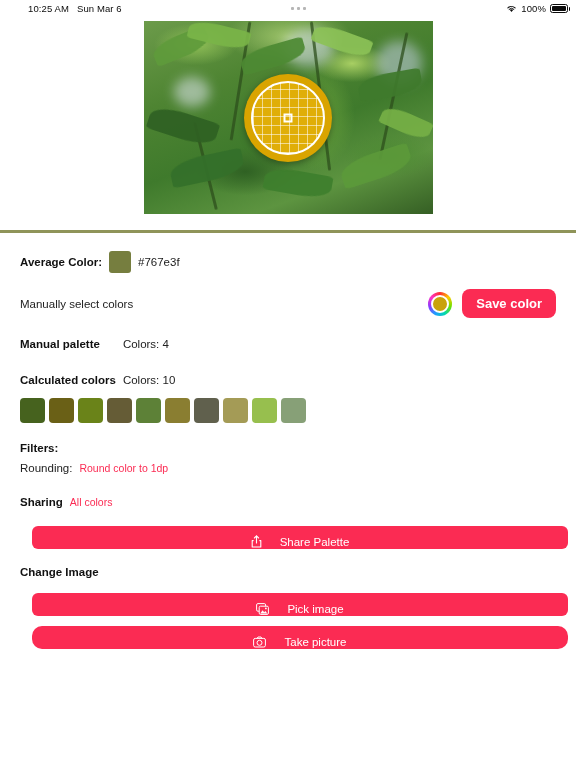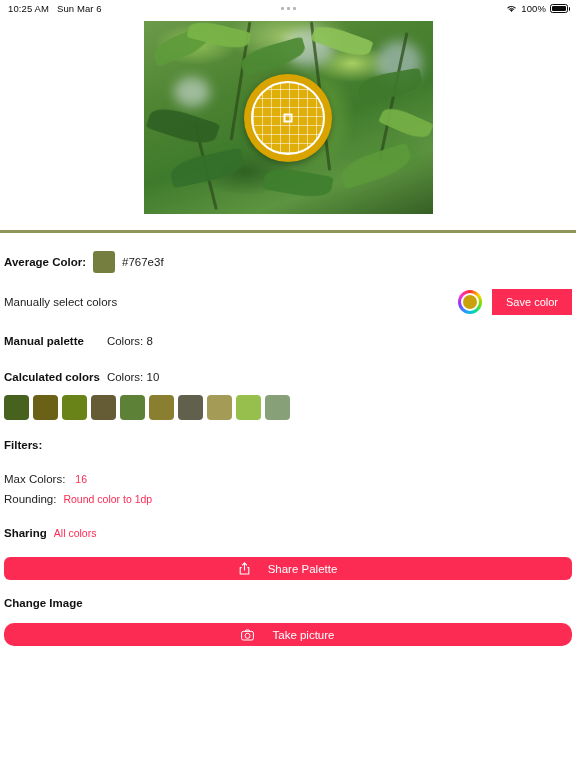--- a/index.html
+++ b/index.html
@@ -19,20 +19,21 @@
   
   .statusbar {
     height: 16px;
     display: flex;
     align-items: center;
     padding: 0 8px;
     font-size: 9.5px;
     color: #0b0b0b;
     letter-spacing: 0.1px;
     position: relative;
+    margin-left: 20px;
   }
   .sb-left {
     display: flex;
     align-items: center;
     gap: 8px;
     font-weight: 500;
   }
   .sb-center {
     position: absolute;
     left: 0; right: 0;
@@ -164,21 +165,21 @@
   
   .divider {
     height: 3px;
     background: #8f9459;
     margin-top: 16px;
     width: 100%;
   }
 
   
   .content {
-    padding: 0 4px;
+    padding: 0 20px;
   }
   .row {
     display: flex;
     align-items: center;
     min-height: 20px;
   }
   .lbl-bold {
     font-weight: bold;
     font-size: 11.5px;
     color: #111111;
@@ -224,25 +225,26 @@
     height: 18px;
     border-radius: 50%;
     background: #c9a20b;
     border: 2px solid #ffffff;
     box-sizing: border-box;
   }
   .btn-save {
     background: #fb2b53;
     color: #ffffff;
     border: none;
-    border-radius: 0;
+    border-radius: 8px;
     font-family: "Liberation Sans", sans-serif;
-    font-size: 11px;
+    font-size: 13px;
     padding: 7px 14px;
     cursor: pointer;
+    font-weight: bold;
   }
 
   .r-manual-palette { margin-top: 16px; gap: 23px; }
   .r-calculated { margin-top: 16px; gap: 7px; }
 
   .swatches {
     display: flex;
     gap: 4px;
     margin-top: 8px;
   }
@@ -252,33 +254,34 @@
     border-radius: 4px;
   }
 
   .r-filters { margin-top: 15px; }
   .r-maxcolors { margin-top: 14px; gap: 10px; }
   .r-rounding { gap: 7px; }
   .r-sharing { margin-top: 14px; gap: 7px; }
 
   .btn-wide {
     display: flex;
-    align-items: center;
+    align-items: flex-end;
     justify-content: center;
     gap: 18px;
     width: 100%;
     box-sizing: border-box;
     background: #fb2b53;
     color: #ffffff;
     border: none;
     border-radius: 6px;
     font-family: "Liberation Sans", sans-serif;
     font-size: 11.5px;
     height: 23px;
     cursor: pointer;
+    margin-left: 12px;
   }
   .mt-share { margin-top: 14px; }
   .r-change-image { margin-top: 13px; }
   .mt-pick { margin-top: 11px; }
   .mt-take { margin-top: 10px; border-radius: 10px; }
   .ic { display: block; }
 </style>
 </head>
 <body>
 
@@ -354,21 +357,21 @@
     <span class="manual-right">
       <span class="color-wheel">
           <i></i>
         </span>
       <button class="btn-save" style="background: rgb(251, 43, 83);">Save color</button>
     </span>
   </div>
 
   <div class="row r-manual-palette">
     <span class="lbl-bold">Manual palette</span>
-    <span class="lbl-reg">Colors: 8</span>
+    <span class="lbl-reg">Colors: 4</span>
   </div>
 
   <div class="row r-calculated">
     <span class="lbl-bold">Calculated colors</span>
     <span class="lbl-reg">Colors: 10</span>
   </div>
 
   <div class="swatches" id="swatch-strip">
       <div class="swatch" style="background: rgb(70, 98, 30);"></div>
       <div class="swatch" style="background: rgb(106, 96, 22);"></div>
@@ -379,24 +382,20 @@
       <div class="swatch" style="background: rgb(96, 96, 77);"></div>
       <div class="swatch" style="background: rgb(164, 155, 86);"></div>
       <div class="swatch" style="background: rgb(151, 191, 78);"></div>
       <div class="swatch" style="background: rgb(135, 160, 119);"></div>
     </div>
 
   <div class="row r-filters">
     <span class="lbl-bold">Filters:</span>
   </div>
 
-  <div class="row r-maxcolors">
-    <span class="lbl-reg">Max Colors:</span>
-    <span class="lbl-pink" style="color: rgb(251, 43, 83);">16</span>
-  </div>
 
   <div class="row r-rounding">
     <span class="lbl-reg">Rounding:</span>
     <span class="lbl-pink" style="color: rgb(251, 43, 83);">Round color to 1dp</span>
   </div>
 
   <div class="row r-sharing">
     <span class="lbl-bold">Sharing</span>
     <span class="lbl-pink" style="color: rgb(251, 43, 83);">All colors</span>
   </div>
@@ -409,20 +408,31 @@
         <path d="M2.2 5.6 L1.2 5.6 L1.2 12 L9.8 12 L9.8 5.6 L8.8 5.6" stroke="#ffffff" stroke-width="1.1" fill="none" stroke-linecap="round" stroke-linejoin="round"></path>
       </svg>
     </span>
     <span>Share Palette</span>
   </button>
 
   <div class="row r-change-image">
     <span class="lbl-bold">Change Image</span>
   </div>
 
+  <button class="btn-wide mt-pick" style="background: rgb(251, 43, 83);">
+    <span>
+      <svg class="ic" width="13" height="12" viewBox="0 0 13 12" aria-hidden="true">
+        <rect x="0.6" y="0.6" width="9" height="7.6" rx="1.3" stroke="#ffffff" stroke-width="1" fill="none"></rect>
+        <rect x="3.2" y="3.2" width="9.2" height="8.2" rx="1.3" stroke="#ffffff" stroke-width="1" fill="#fb2b53"></rect>
+        <path d="M4.2 10.4 L6.6 7.3 L8.2 9.3 L9.3 8.1 L11.4 10.4 Z" fill="#ffffff"></path>
+        <circle cx="9.9" cy="5.4" r="0.9" fill="#ffffff"></circle>
+      </svg>
+    </span>
+    <span>Pick image</span>
+  </button>
 
   <button class="btn-wide mt-take" style="background: rgb(251, 43, 83);">
     <span>
       <svg class="ic" width="13" height="12" viewBox="0 0 13 12" aria-hidden="true">
         <rect x="0.6" y="2.4" width="11.8" height="8.6" rx="1.6" stroke="#ffffff" stroke-width="1" fill="none"></rect>
         <path d="M4.1 2.4 L5 1 L8 1 L8.9 2.4" stroke="#ffffff" stroke-width="1" fill="none" stroke-linejoin="round"></path>
         <circle cx="6.5" cy="6.8" r="2.5" stroke="#ffffff" stroke-width="1" fill="none"></circle>
       </svg>
     </span>
     <span>Take picture</span>

